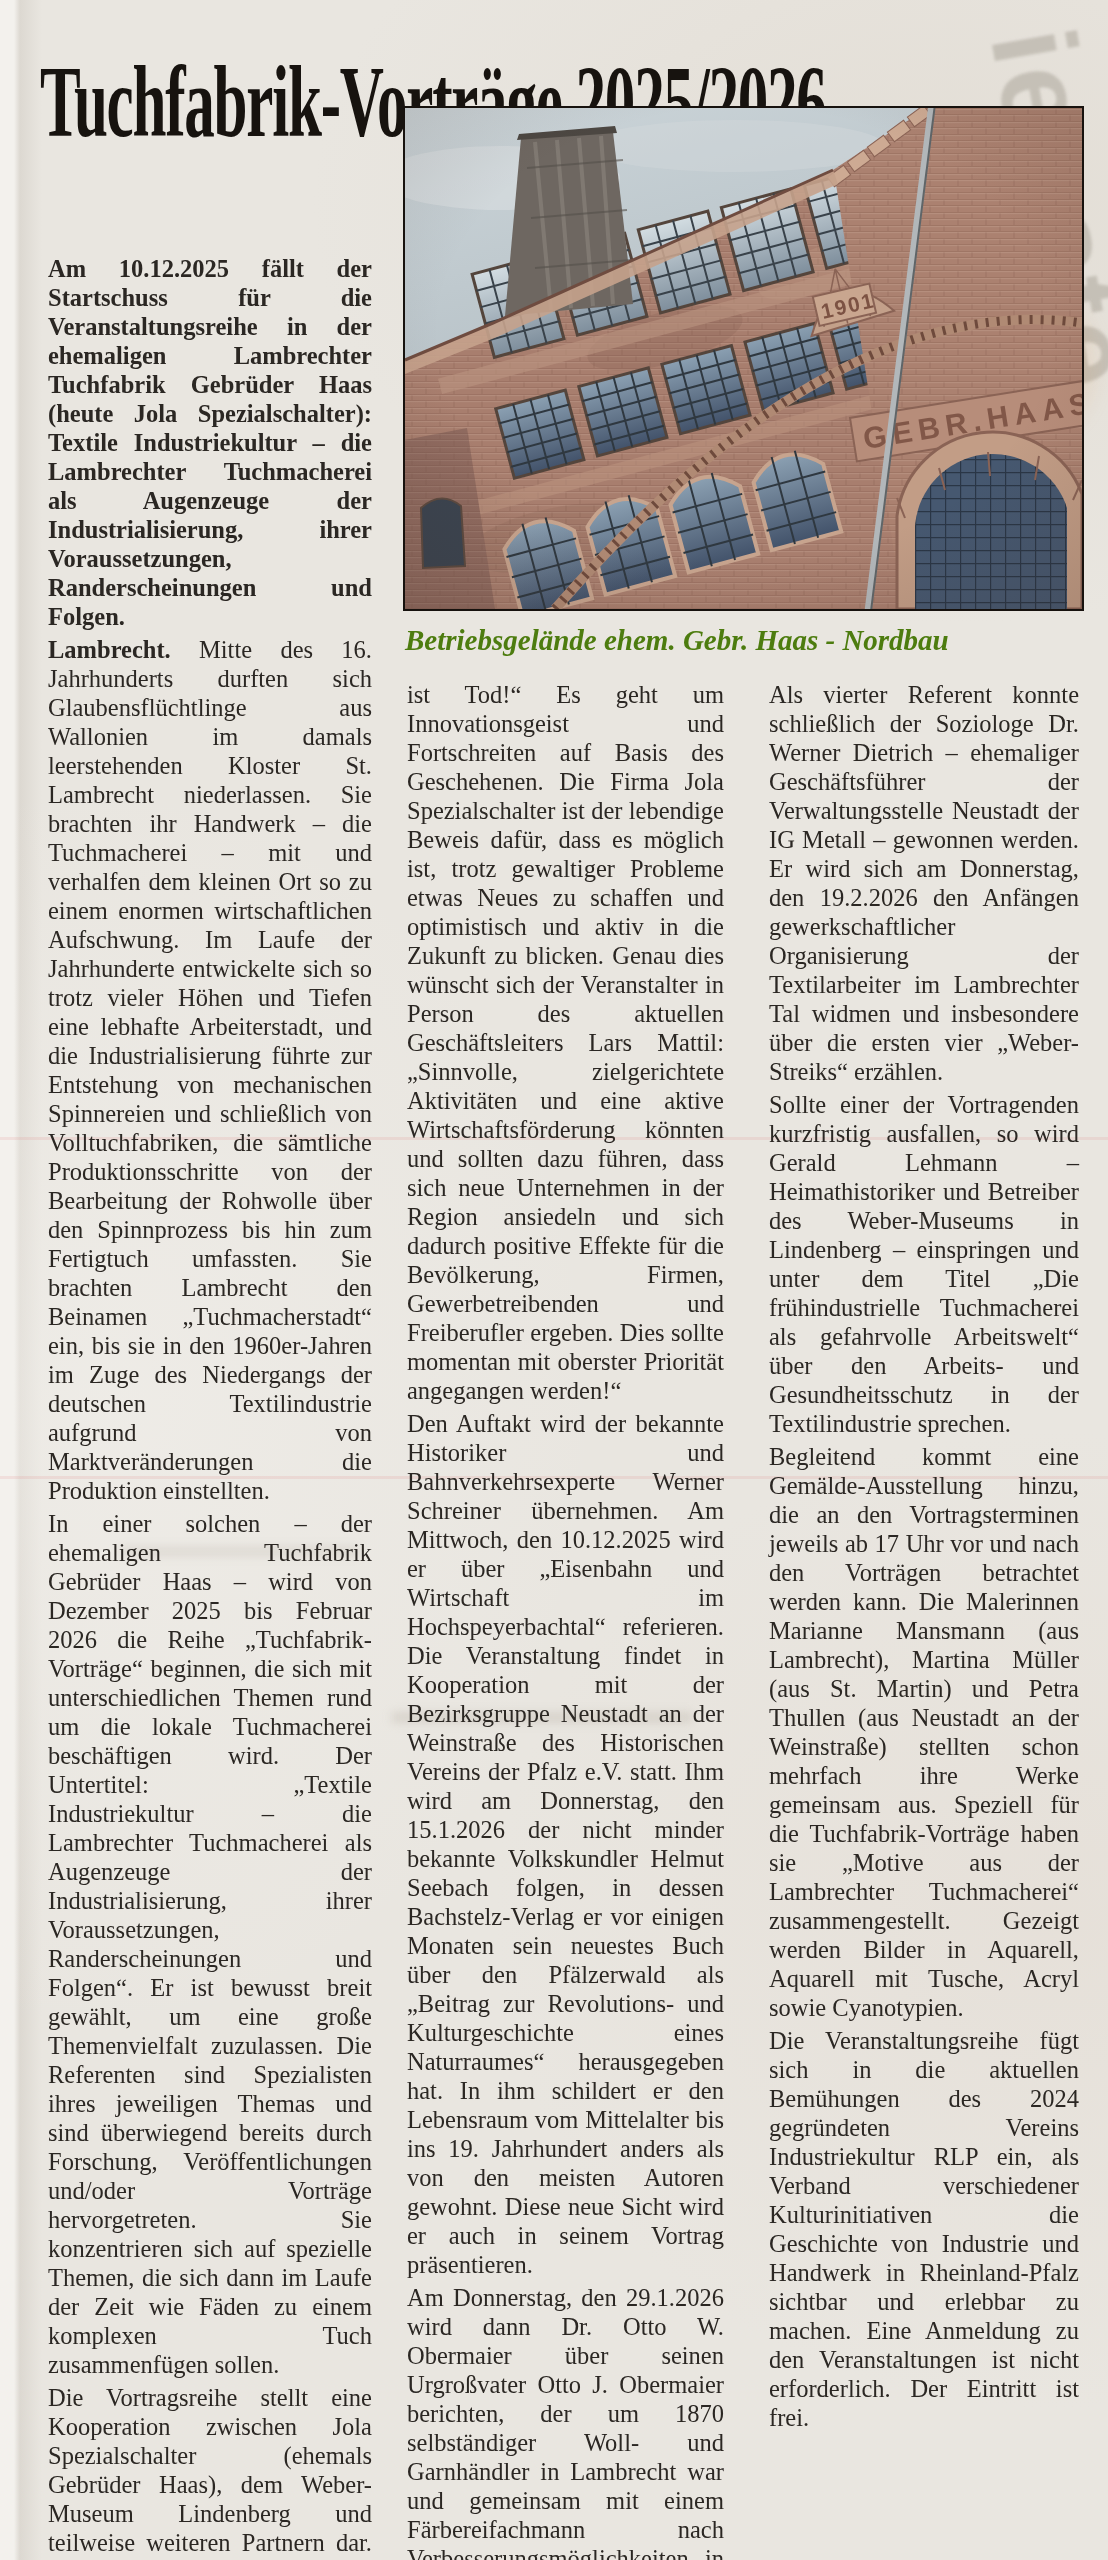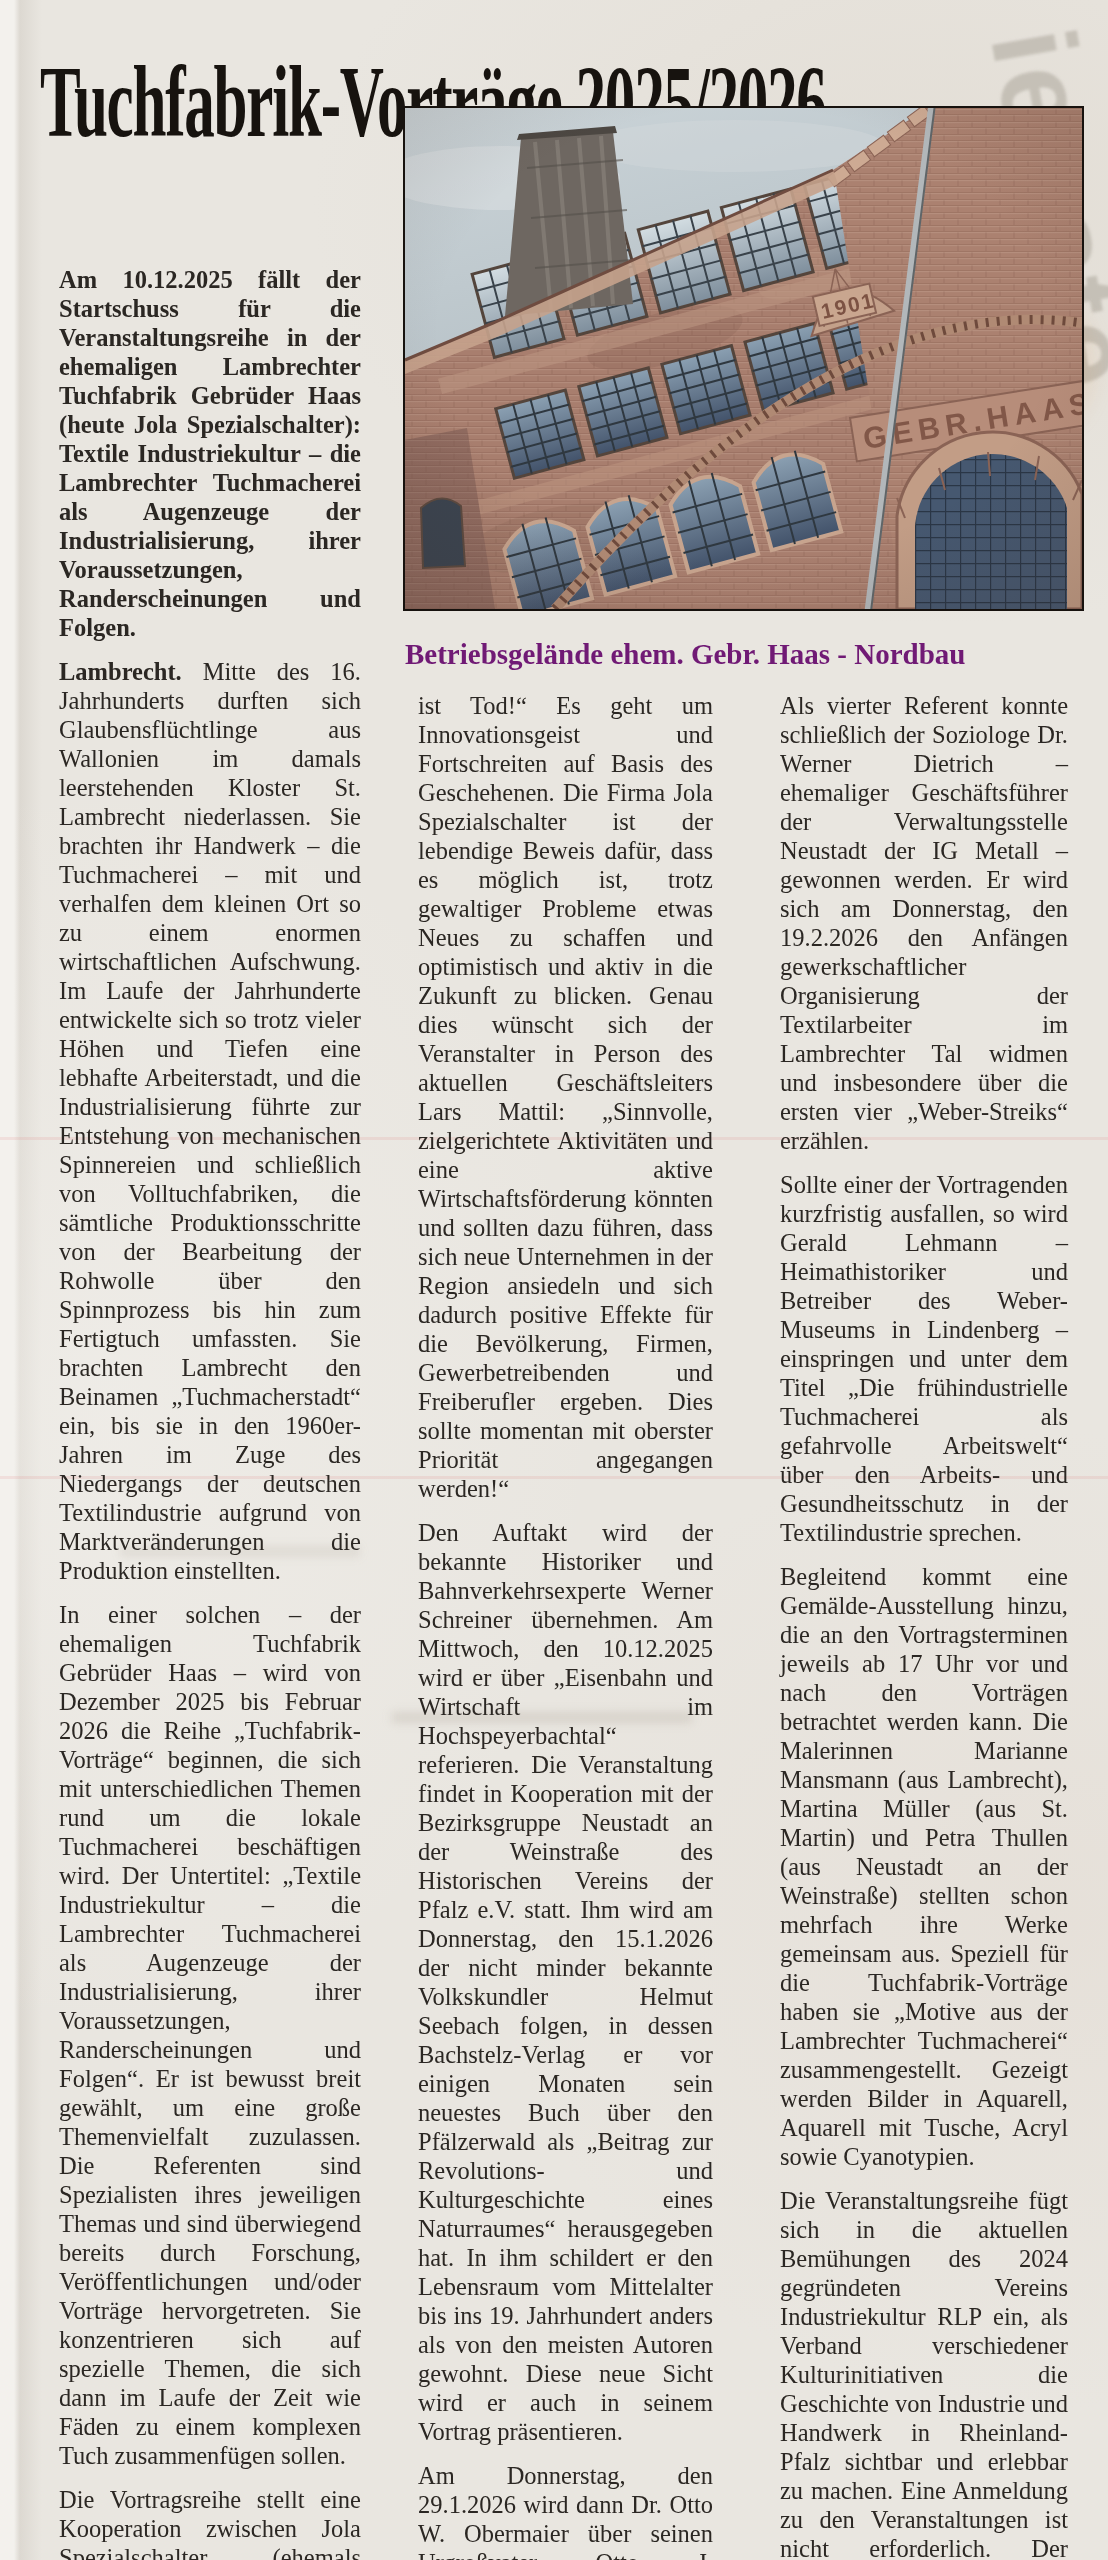--- a/index.html
+++ b/index.html
@@ -28,26 +28,26 @@
     font-size:97px;font-weight:bold;color:#17130f;letter-spacing:-2px;
     transform:scale(0.63,1.04);transform-origin:left top;
   }
 
   .photo-frame{
     position:absolute;left:403px;top:106px;width:681px;height:505px;
     border:2px solid #17120e;box-sizing:border-box;background:#b0a497;
   }
   .photo-frame svg{display:block;width:677px;height:501px;}
   .caption{
-    position:absolute;left:405px;top:638px;width:679px;
-    font-size:29px;font-weight:bold;color:#701a75;
+    position:absolute;left:405px;top:624px;width:679px;
+    font-size:29px;font-weight:bold;font-style:italic;color:#4d7c0f;
   }
 
   .col{position:absolute;text-align:justify;font-size:24.5px;line-height:29px;hyphens:auto;-webkit-hyphens:auto;}
-  .col p{margin:15px;padding:0;}
+  .col p{margin:4px;padding:0;}
   .bold{font-weight:bold;}
   #col1{left:44px;top:250px;width:332px;}
   #col2{left:403px;top:676px;width:325px;}
   #col3{left:765px;top:676px;width:318px;}
 </style>
 </head>
 <body>
 
 <div class="paper-tone"></div>
 

